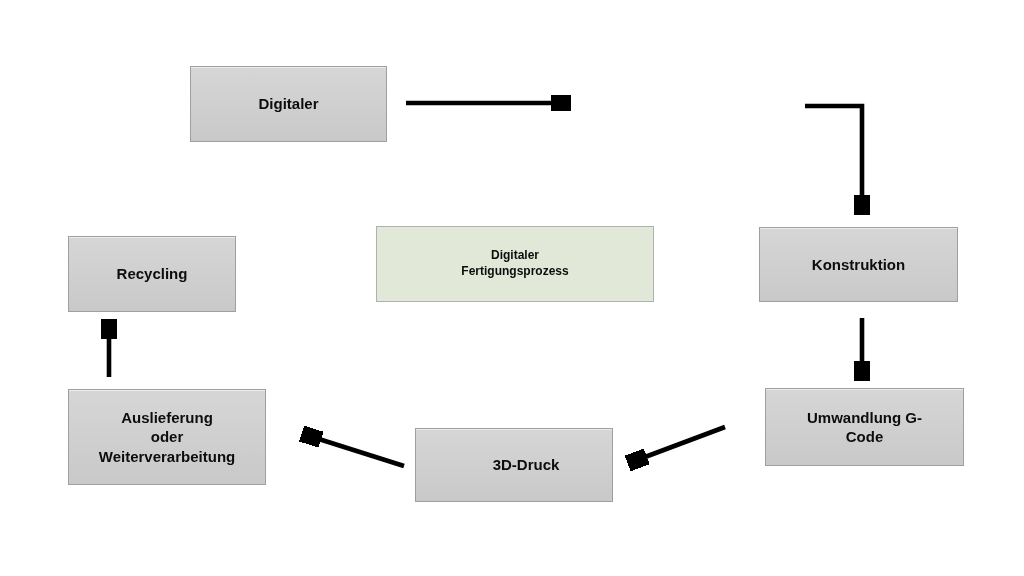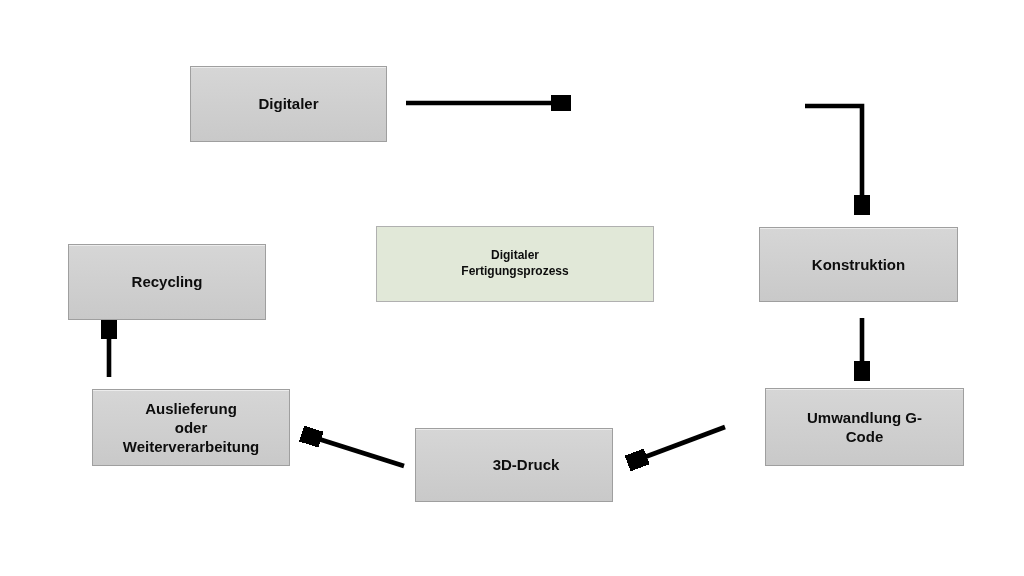--- a/index.html
+++ b/index.html
@@ -43,24 +43,24 @@
   .node--center{
     background:var(--center-fill);
     border:1px solid var(--center-border);
     box-shadow:none;
     font-size:12px;
     line-height:1.3;
   }
   
   .node--anamnese     {left:190px; top:66px;  width:197px; height:76px;}
   .node--massnehmen   {left:584px; top:66px;  width:197px; height:77px;}
-  .node--recycling    {left:68px;  top:244px; width:198px; height:76px;}
+  .node--recycling    {left:68px;  top:236px; width:168px; height:76px;}
   .node--center       {left:376px; top:226px; width:278px; height:76px;}
   .node--konstruktion {left:759px; top:227px; width:199px; height:75px;}
-  .node--auslieferung {left:68px;  top:389px; width:198px; height:77px;margin-left:24px;}
+  .node--auslieferung {left:68px;  top:389px; width:198px; height:96px;}
   .node--umwandlung   {left:737px; top:388px; width:199px; height:78px;margin-left:28px;}
   .node--druck        {left:415px; top:428px; width:198px; height:74px;padding-left:24px;}
   .arrow-layer{
     position:absolute;
     left:0; top:0;
     width:1024px;
     height:576px;
     pointer-events:none;
   }
   .arrow-layer path{

